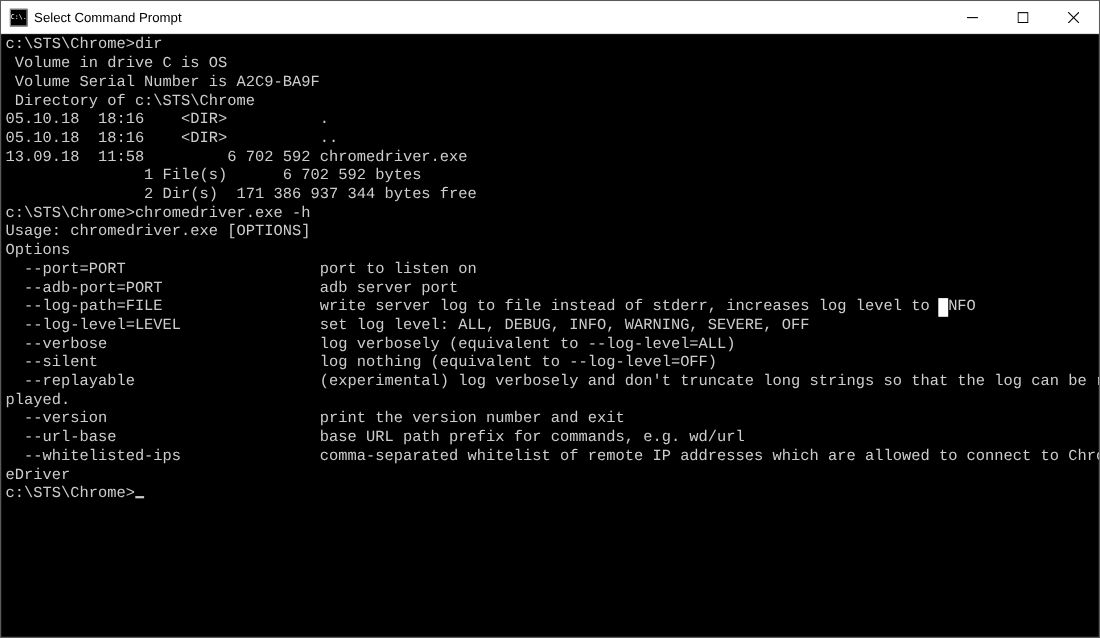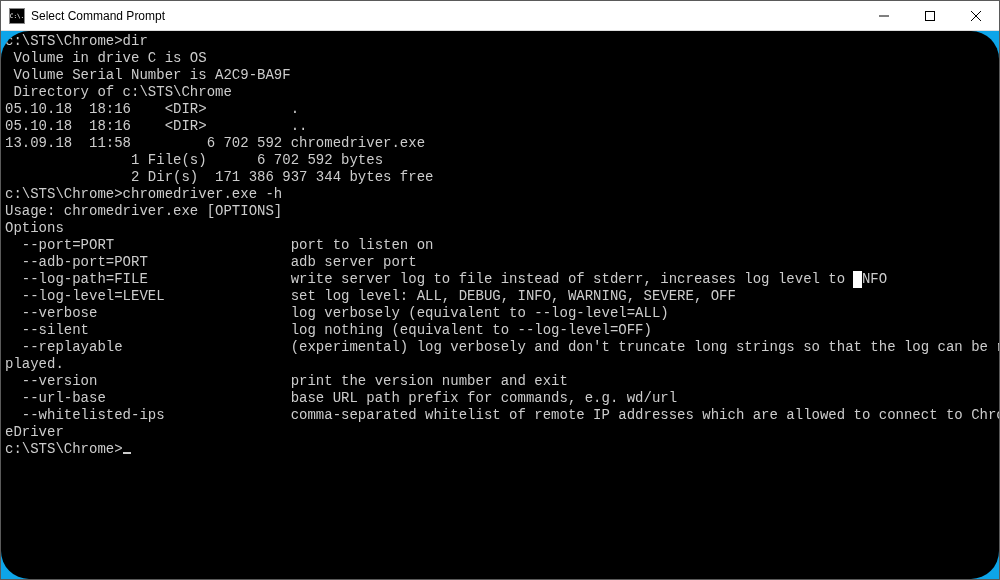--- a/index.html
+++ b/index.html
@@ -10,21 +10,21 @@
       font-family: "Segoe UI", Tahoma, sans-serif;
       overflow: hidden;
       position: relative;
     }
     .window {
       width: 1000px;
       height: 580px;
       border: 1px solid #5a5a5a;
       display: flex;
       flex-direction: column;
-      background: #0ea5e9;
+      background: #e5e5e5;
     }
     .titlebar {
       height: 30px;
       background: #fff;
       display: flex;
       align-items: center;
       flex-shrink: 0;
       border-bottom: 1px solid #ddd;
     }
     .titlebar-icon {
@@ -67,21 +67,20 @@
       flex: 1;
       background: #000;
       color: #ccc;
       font-family: Consolas, "Courier New", monospace;
       font-size: 14px;
       line-height: 17px;
       padding: 2px 4px 0 4px;
       white-space: pre;
       overflow: hidden;
       position: relative;
-      border-radius: 28px;
     }
     .sel-block {
       position: absolute;
       width: 9px;
       height: 17px;
       background: #fff;
     }
     .cursor {
       display: inline-block;
       width: 8px;

